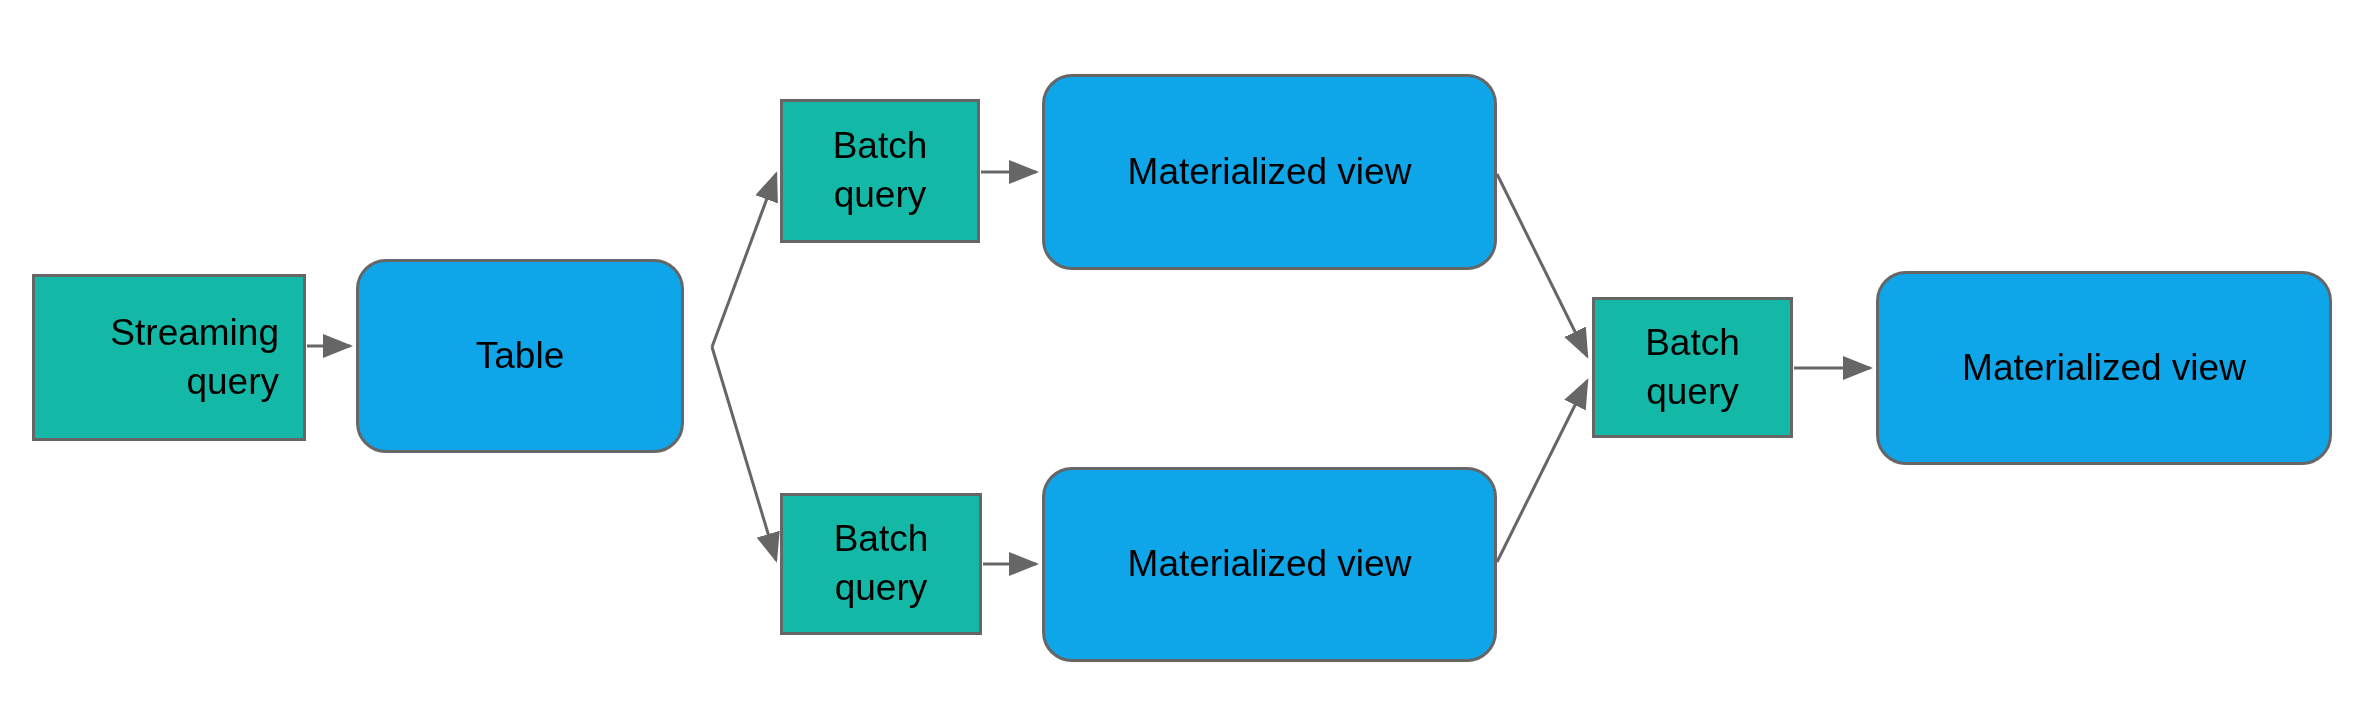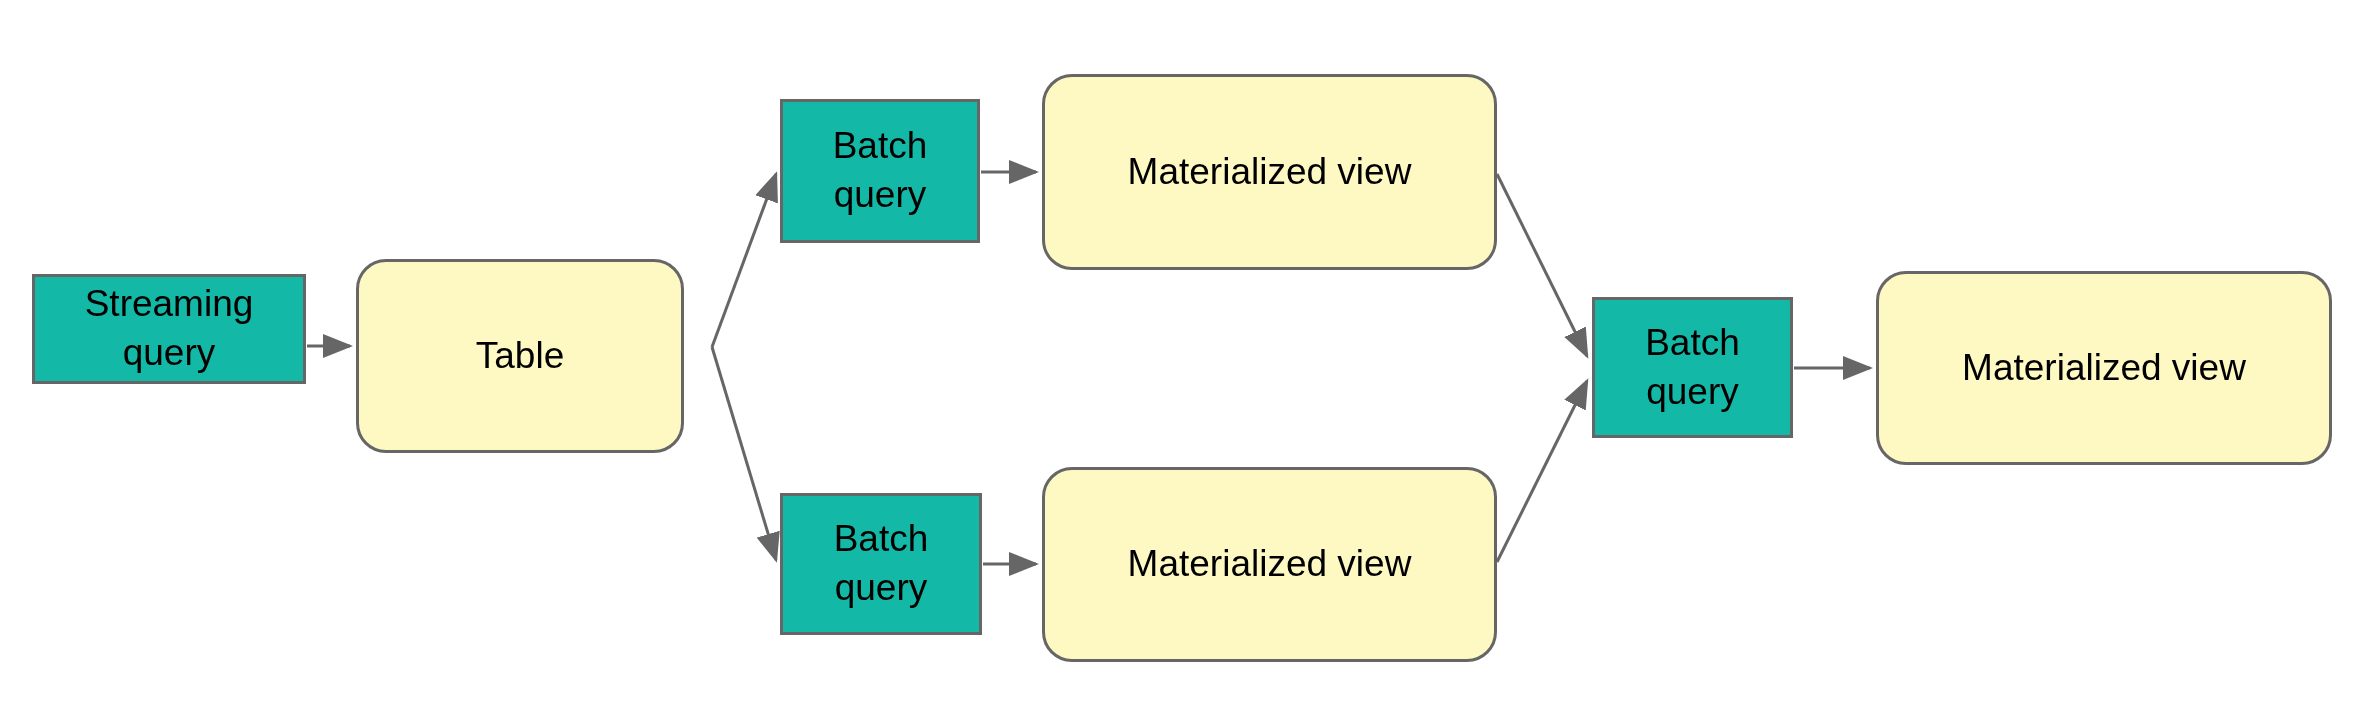--- a/index.html
+++ b/index.html
@@ -30,23 +30,23 @@
     display: flex;
     align-items: center;
     justify-content: center;
     text-align: center;
     color: #000000;
     font-size: 37px;
     line-height: 1.32;
     padding: 0 24px;
   }
   .node.process { background: #14b8a6; border-radius: 0; }
-  .node.store   { background: #fef9c3; border-radius: 30px; }
+  .node.store   { background: #0ea5e9; border-radius: 30px; }
 
-  .n-streaming { left: 32px;   top: 274px; width: 274px; height: 110px; }
+  .n-streaming { left: 32px;   top: 274px; width: 274px; height: 167px; text-align: right; }
   .n-table     { left: 356px;  top: 259px; width: 328px; height: 194px; }
   .n-batch-top { left: 780px;  top: 99px;  width: 200px; height: 144px; }
   .n-mv-top    { left: 1042px; top: 74px;  width: 455px; height: 196px; }
   .n-batch-bot { left: 780px;  top: 493px; width: 202px; height: 142px; }
   .n-mv-bot    { left: 1042px; top: 467px; width: 455px; height: 195px; }
   .n-batch-mid { left: 1592px; top: 297px; width: 201px; height: 141px; }
   .n-mv-final  { left: 1876px; top: 271px; width: 456px; height: 194px; }
 </style>
 </head>
 <body>

